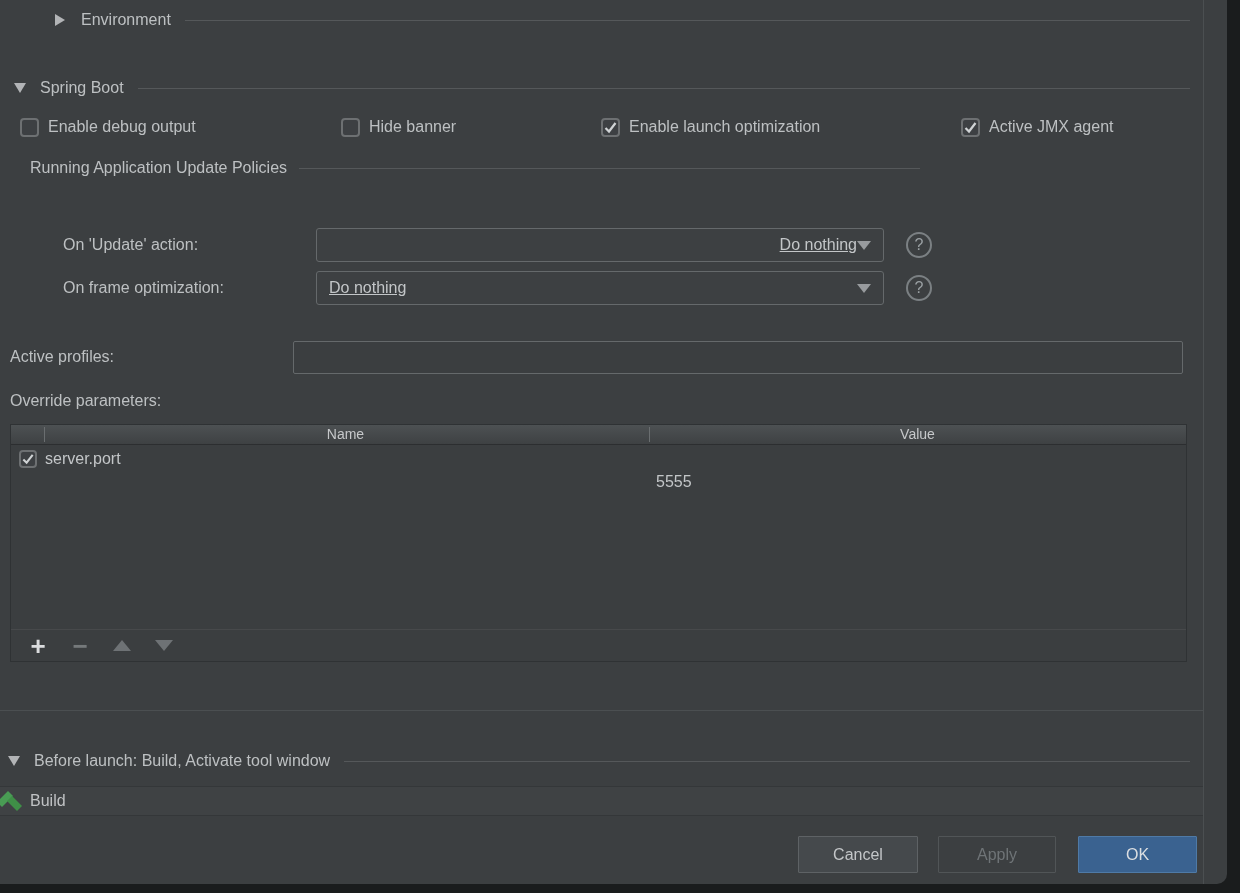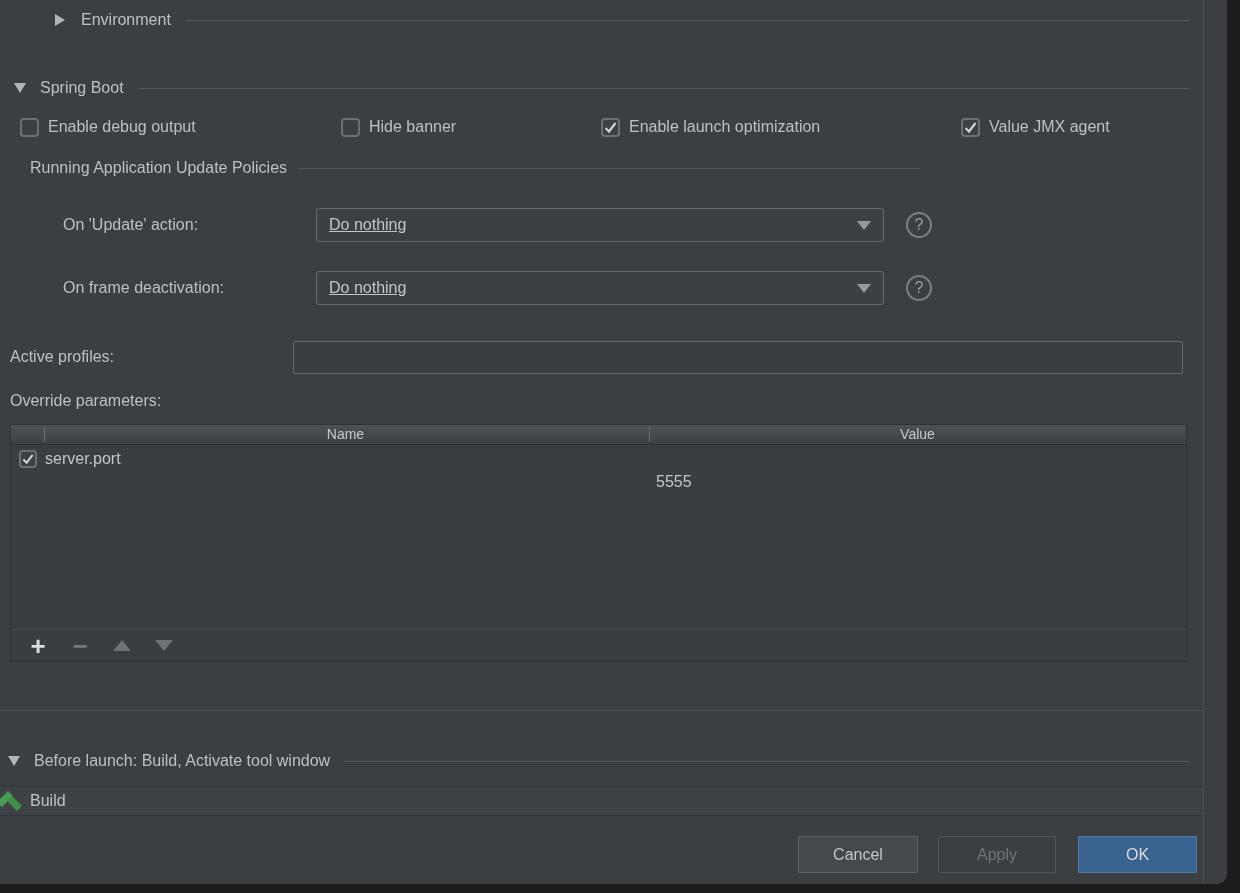--- a/index.html
+++ b/index.html
@@ -168,39 +168,39 @@
         </svg>
       </span>
       <span class="lbl">Enable launch optimization</span>
     </div>
     <div class="cb-item" style="left:961px;">
       <span class="cb-box">
         <svg width="15" height="15" viewBox="0 0 15 15">
           <polyline points="2.5,8 6,11.5 12.5,3" stroke="#d0d3d5" stroke-width="2.2" fill="none"></polyline>
         </svg>
       </span>
-      <span class="lbl">Value JMX agent</span>
+      <span class="lbl">Active JMX agent</span>
     </div>
 
     <div class="titled-sep" style="left:30px; top:159px; width:890px;">
       <span>Running Application Update Policies</span>
       <span class="sep"></span>
     </div>
 
-    <div class="combo-row" style="top:208px;">
+    <div class="combo-row" style="top:228px;text-align:right;">
       <span class="lbl">On 'Update' action:</span>
       <div class="combo">
         <span class="value">Do nothing</span>
         <span class="combo-arrow"></span>
       </div>
       <span class="help-circle">?</span>
     </div>
 
     <div class="combo-row" style="top:271px;">
-      <span class="lbl">On frame deactivation:</span>
+      <span class="lbl">On frame optimization:</span>
       <div class="combo">
         <span class="value">Do nothing</span>
         <span class="combo-arrow"></span>
       </div>
       <span class="help-circle">?</span>
     </div>
 
     <span class="field-label" style="left:10px; top:348px;">Active profiles:</span>
     <input class="text-input" type="text" value="" style="">
 

